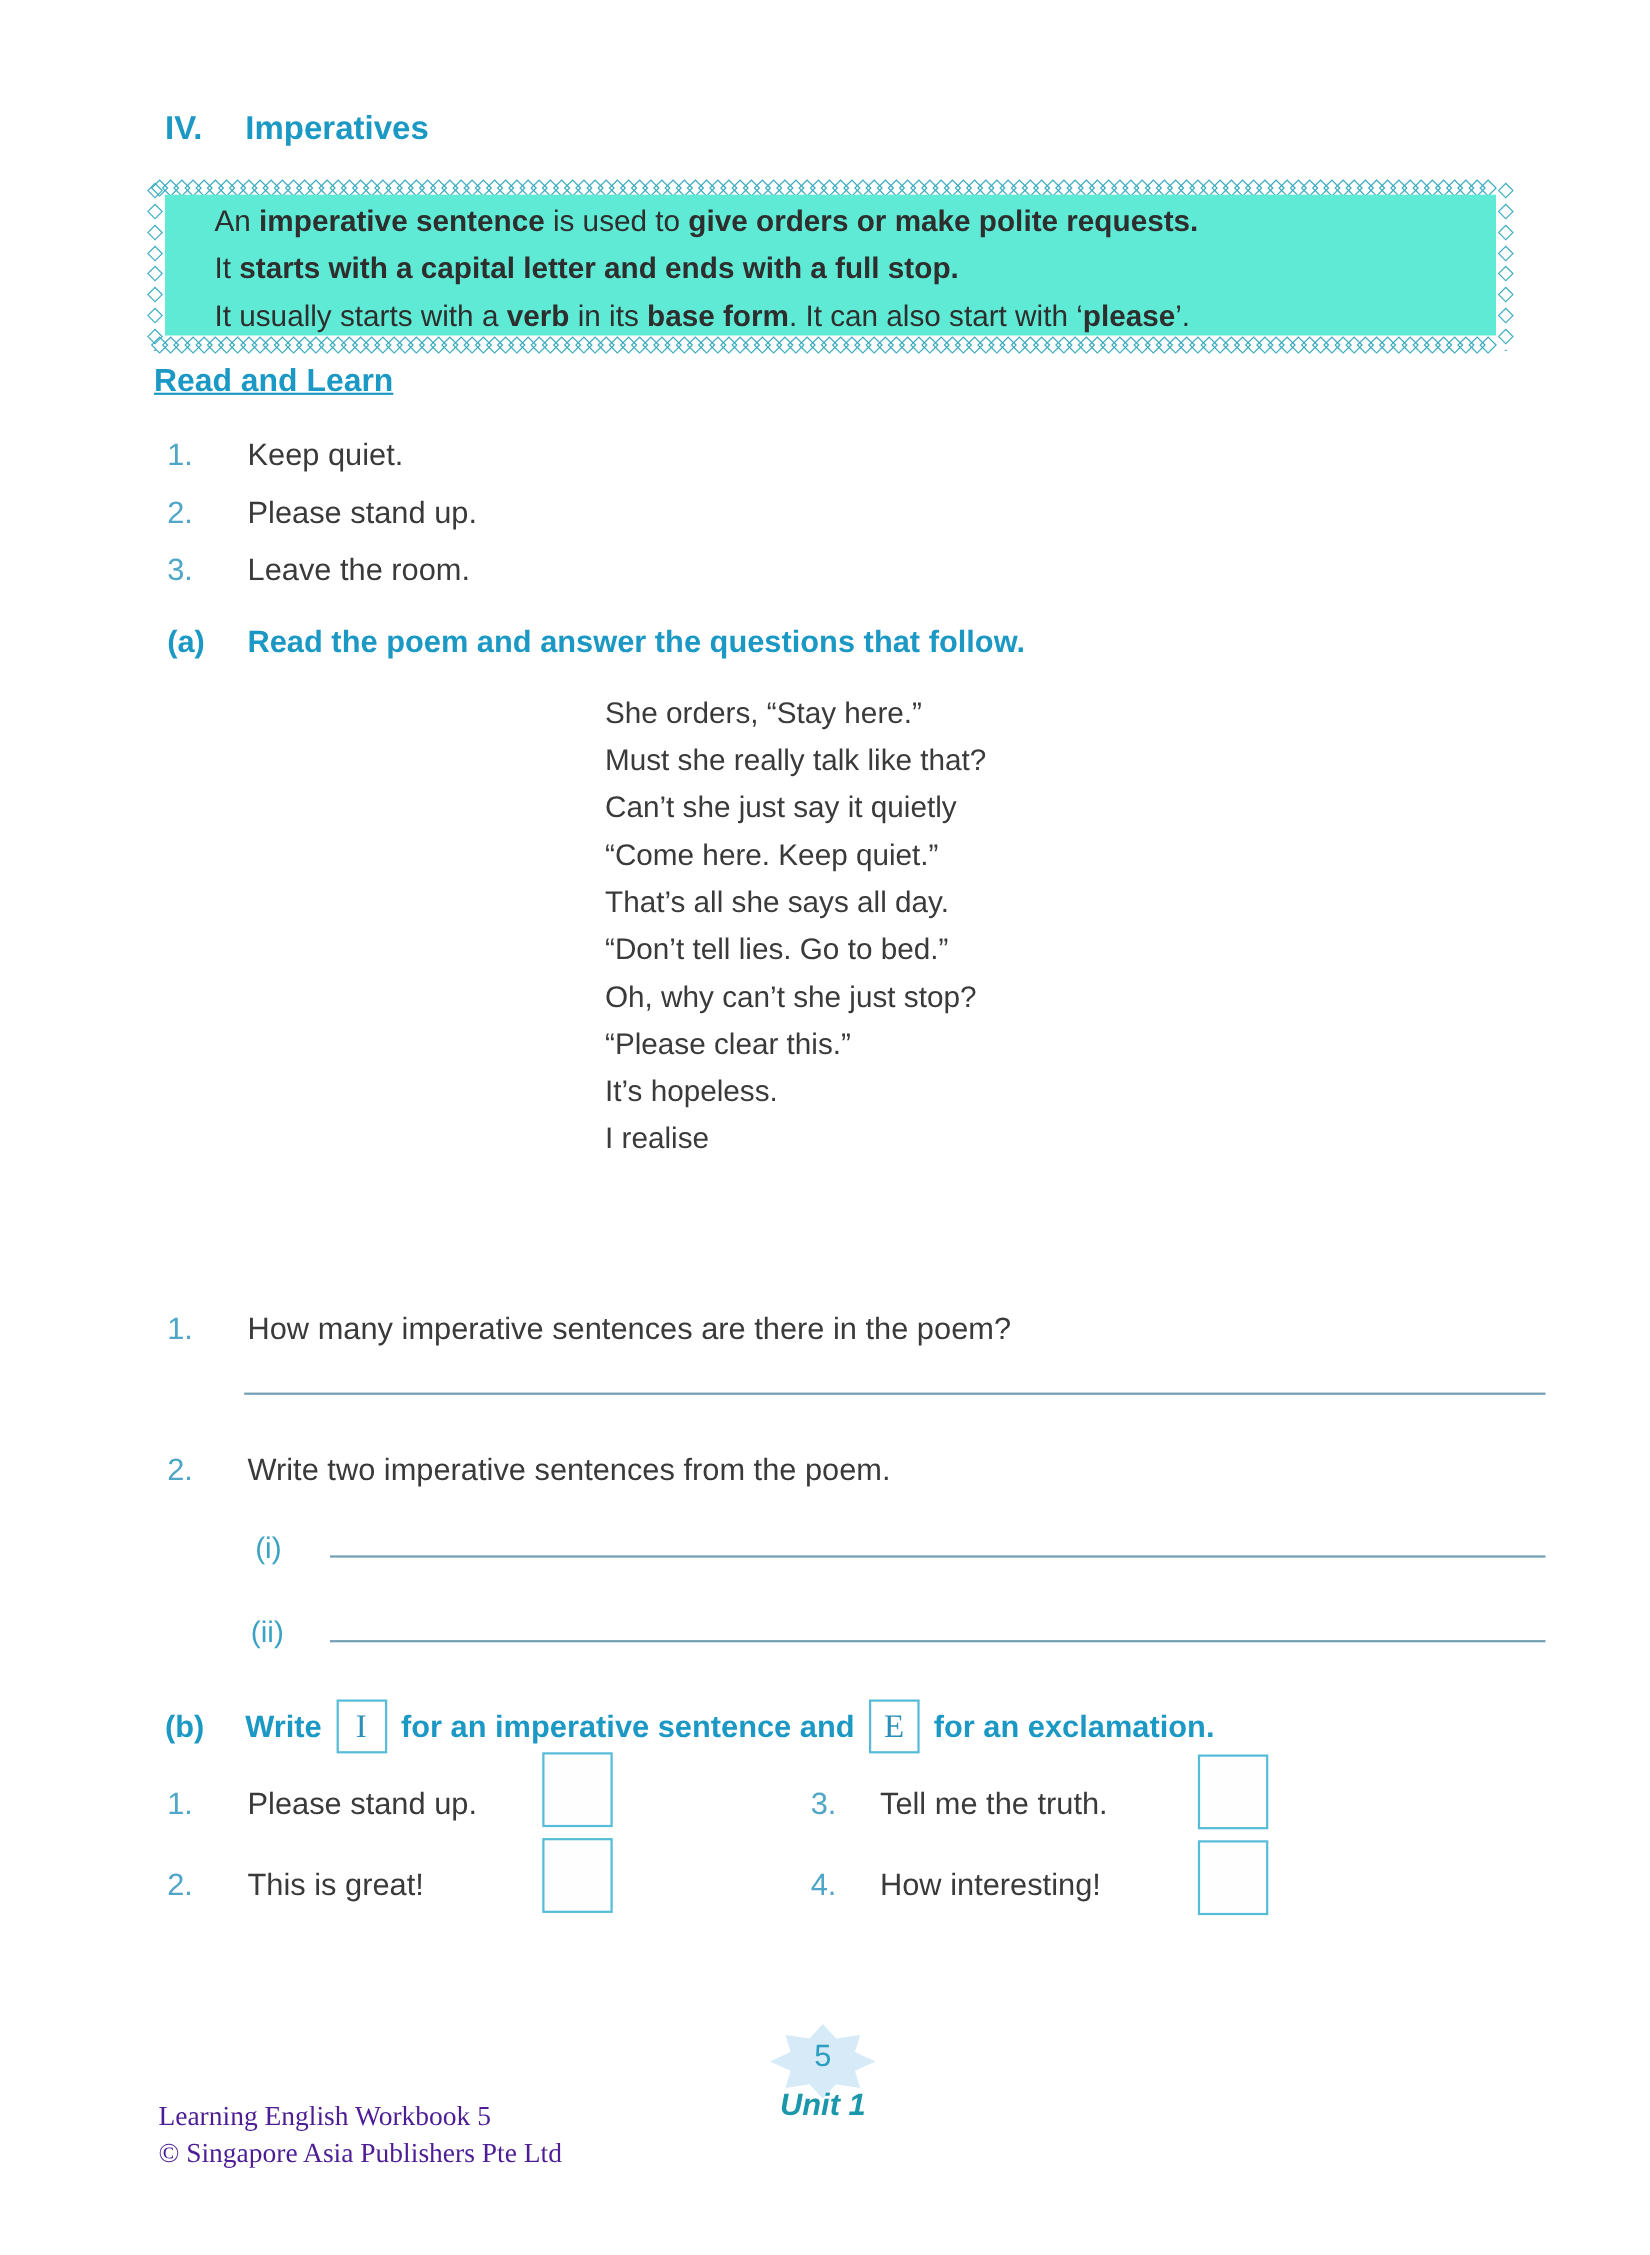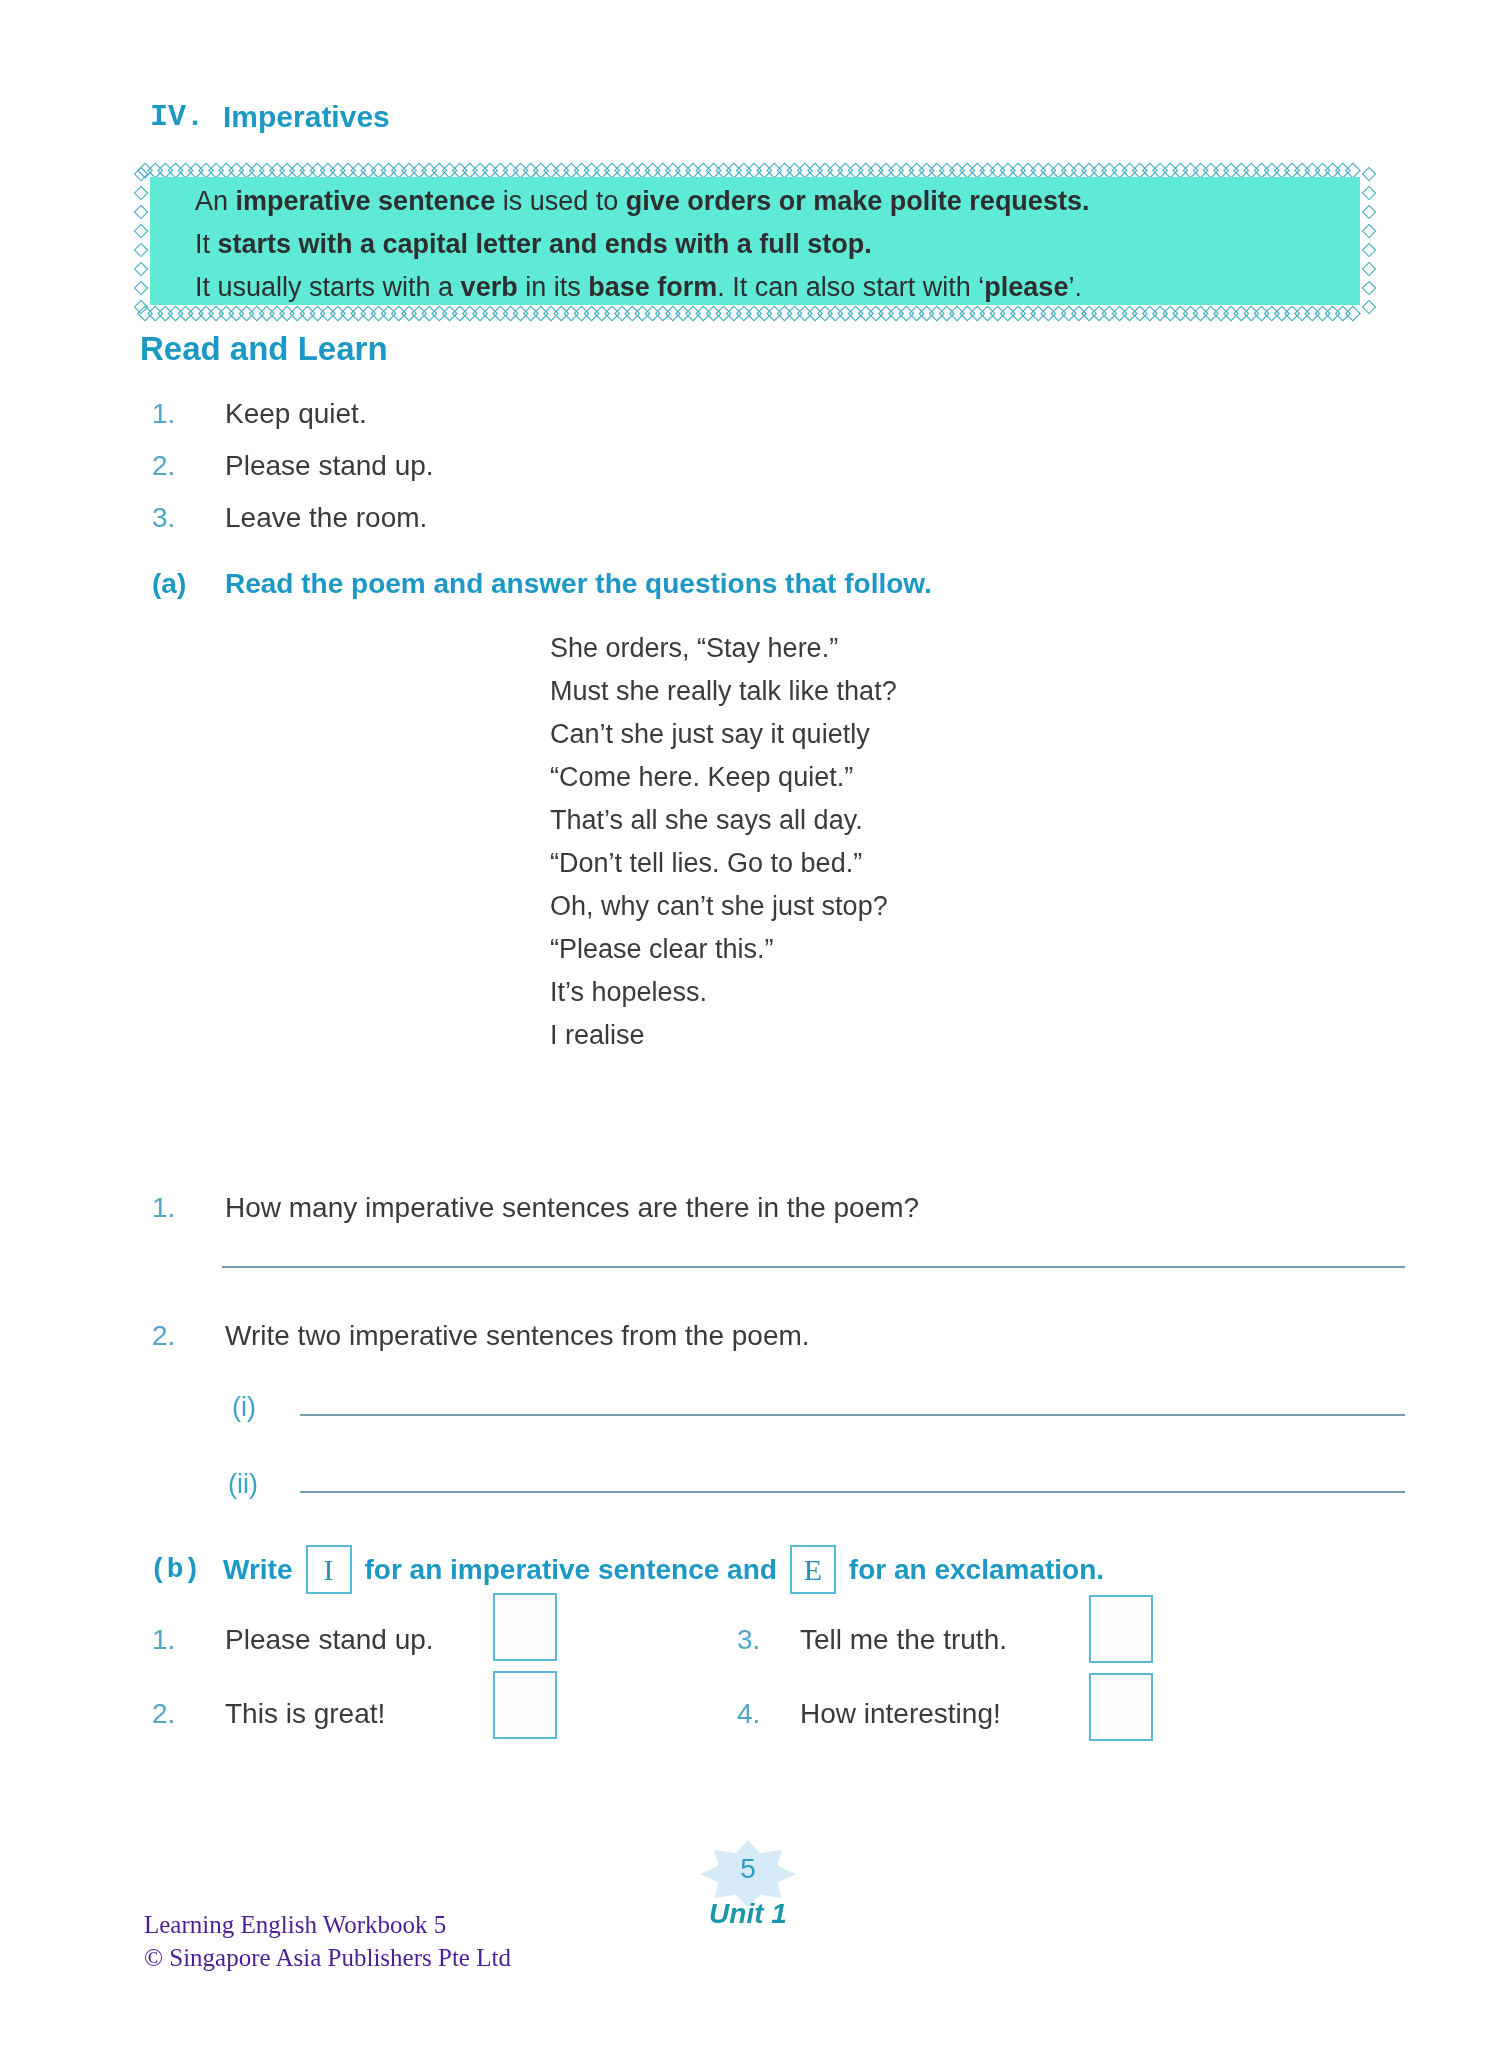--- a/index.html
+++ b/index.html
@@ -1,21 +1,21 @@
 <!DOCTYPE html>
 <html><head>
 <meta charset="utf-8">
 <style>
   html,body{margin:0;padding:0;background:#fff;}
   .page{position:relative;width:1500px;height:2050px;background:#ffffff;
         font-family:"Liberation Sans",sans-serif;color:#3a3a3a;overflow:hidden;}
 
   
   .sec-head{position:absolute;display:flex;font-weight:bold;font-size:30px;color:#1b99c4;}
-  .head-num{width:73px;flex-shrink:0;font-family:Liberation Mono, monospace;}
+  .head-num{width:73px;flex-shrink:0;}
 
   
   .infobox{position:absolute;left:135px;top:162px;width:1240px;height:158px;}
   .infobox-inner{position:absolute;left:15px;right:15px;top:15px;bottom:15px;
                  background:#5eead4;padding:3px 0 0 45px;}
   .infobox-inner .line{font-size:27px;line-height:43px;color:#2e2e2e;}
   .d-row{position:absolute;left:2px;right:2px;height:20px;line-height:20px;font-size:21px;
          letter-spacing:-6px;color:#3cadc0;overflow:hidden;white-space:nowrap;
          font-family:"DejaVu Sans",sans-serif;}
   .d-row.top{top:-3px;} .d-row.bot{bottom:-2px;}
@@ -89,21 +89,21 @@
 ◇
 ◇
 ◇</div>
     <div class="infobox-inner">
       <div class="line">An <b>imperative sentence</b> is used to <b>give orders or make polite requests.</b></div>
       <div class="line">It <b>starts with a capital letter and ends with a full stop.</b></div>
       <div class="line">It usually starts with a <b>verb</b> in its <b>base form</b>. It can also start with ‘<b>please</b>’.</div>
     </div>
   </div>
 
-  <div class="sec-head" style="left:140px;top:330px;font-size:33px;">
+  <div class="sec-head" style="left:140px;top:330px;font-size:29px;text-decoration:underline;">
     <span>Read and Learn</span>
   </div>
 
   <div class="qrow" style="top:398px;">
     <span class="qnum">1.</span>
     <span class="qtext">Keep quiet.</span>
   </div>
   <div class="qrow" style="top:450px;">
     <span class="qnum">2.</span>
     <span class="qtext">Please stand up.</span>

